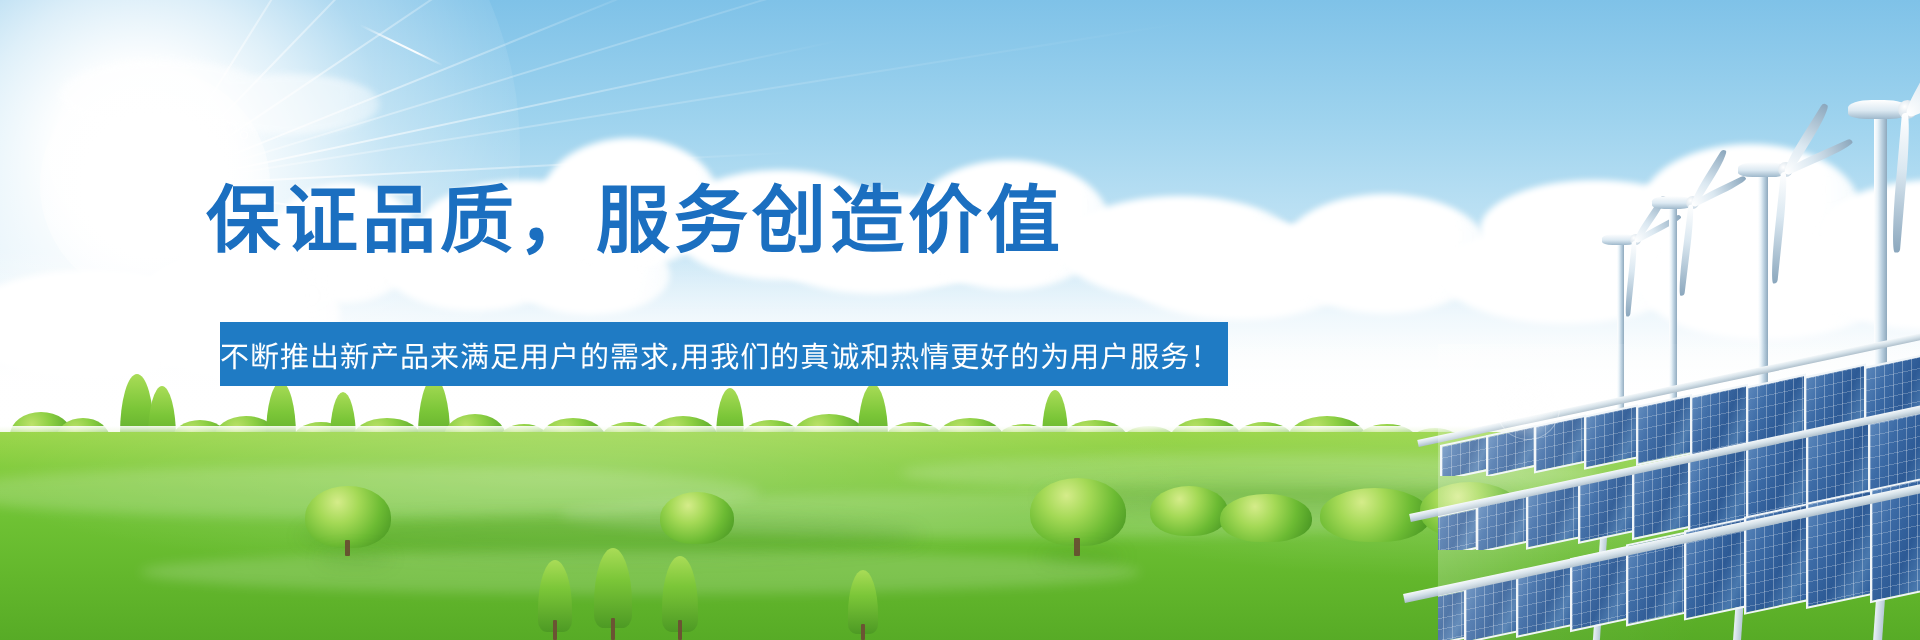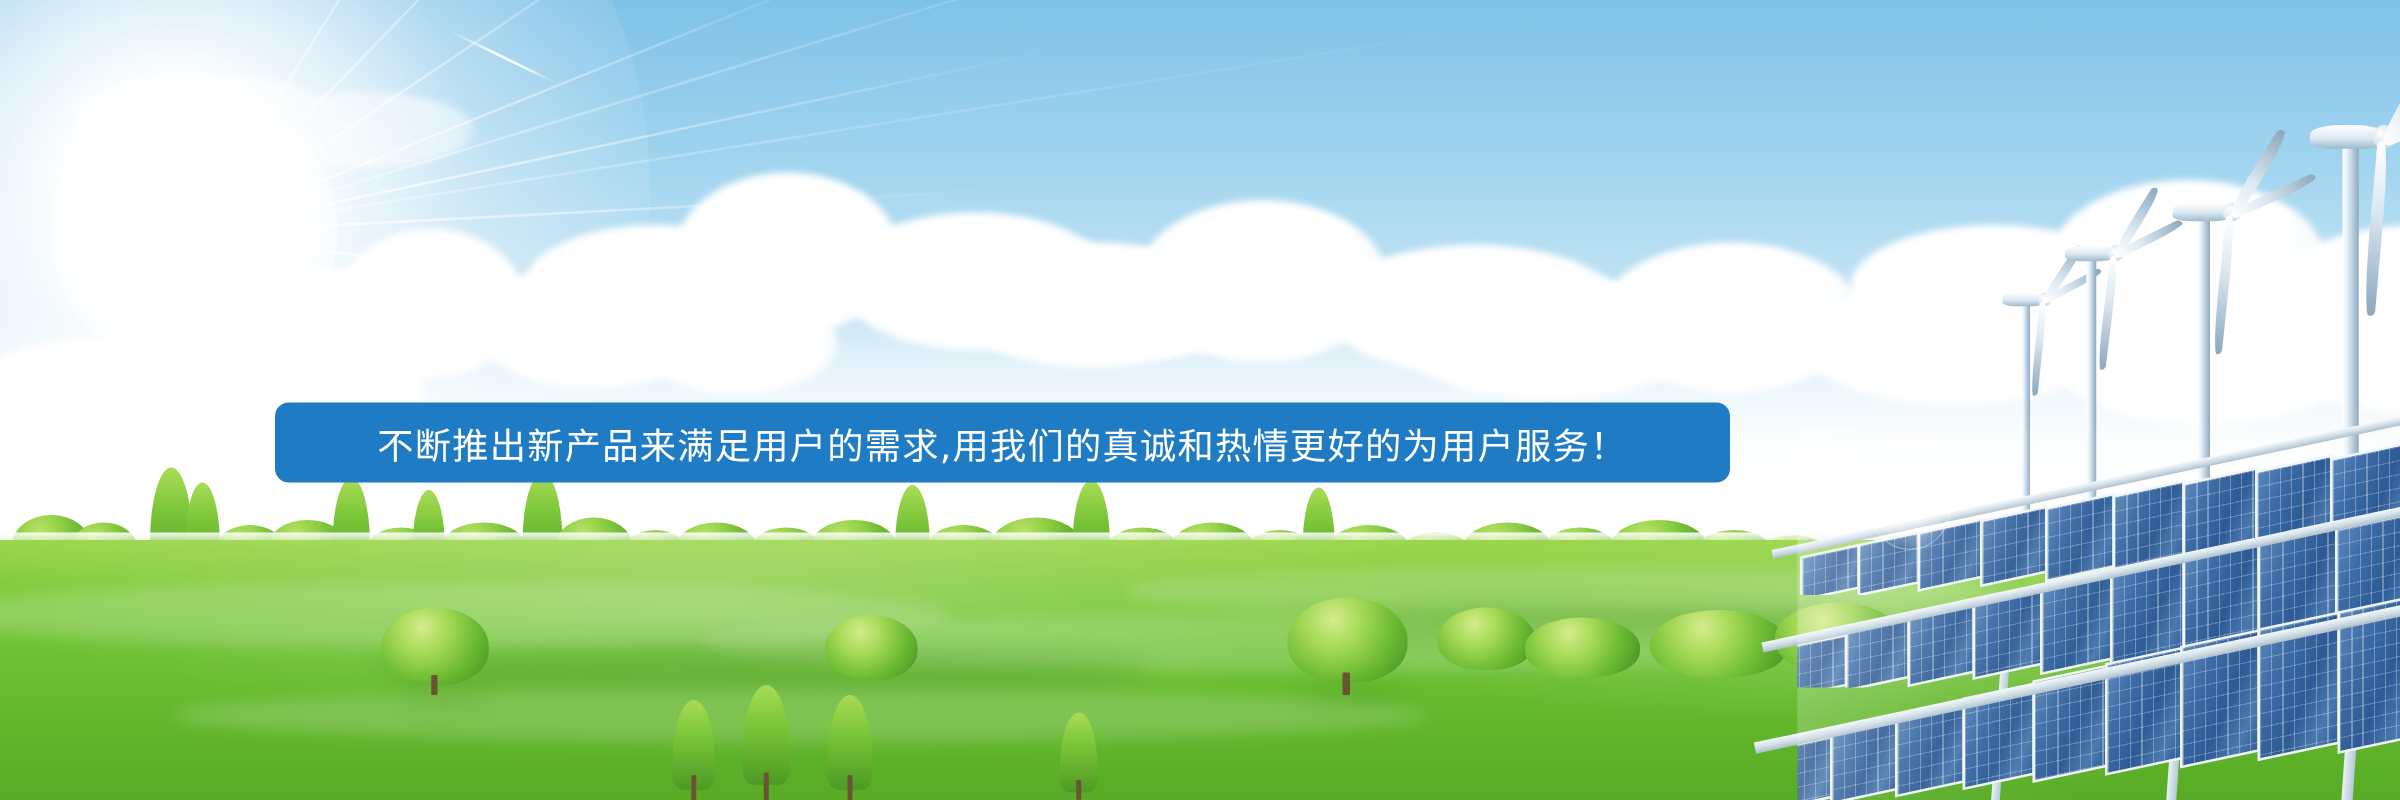--- a/index.html
+++ b/index.html
@@ -201,26 +201,25 @@
     font-weight:bold;
     letter-spacing:4px;
     color:#1b6fc0;
     text-shadow:0 0 2px rgba(255,255,255,0.65), 2px 2px 0 rgba(255,255,255,0.35);
     white-space:nowrap;
     font-family:"DejaVu Sans","Liberation Sans",sans-serif;
   }
   .subbar{
     position:absolute;
     left:220px; top:322px;
-    width:1164px; height:64px;
+    width:1008px; height:64px;
     background:#1f7bc4;
     display:flex;
     align-items:center;
-    justify-content:center;
-    border-radius:11px;
+    justify-content:flex-start;
   }
   .subbar-text{
     color:#ffffff;
     font-size:29px;
     letter-spacing:1px;
     white-space:nowrap;
     font-family:"DejaVu Sans","Liberation Sans",sans-serif;
   }
 </style>
 </head>
@@ -441,18 +440,19 @@
     </div>
 
     <div class="solar-rail" style="left:-20px;top:96px;width:540px;height:7px;transform:rotate(-12deg);transform-origin:0 50%;"></div>
     <div class="solar-rail" style="left:-28px;top:170px;width:550px;height:8px;transform:rotate(-12deg);transform-origin:0 50%;"></div>
     <div class="solar-rail" style="left:-34px;top:250px;width:560px;height:9px;transform:rotate(-12deg);transform-origin:0 50%;"></div>
 
     <div class="solar-sheen" style="left:0;top:0;width:500px;height:300px;"></div>
     <div class="solar-flare" style="left:58px;top:32px;"></div>
   </div>
 
+  <div class="headline">保证品质，服务创造价值</div>
 
   <div class="subbar">
     <span class="subbar-text">不断推出新产品来满足用户的需求,用我们的真诚和热情更好的为用户服务！</span>
   </div>
 
 </div>
 
 </body></html>

